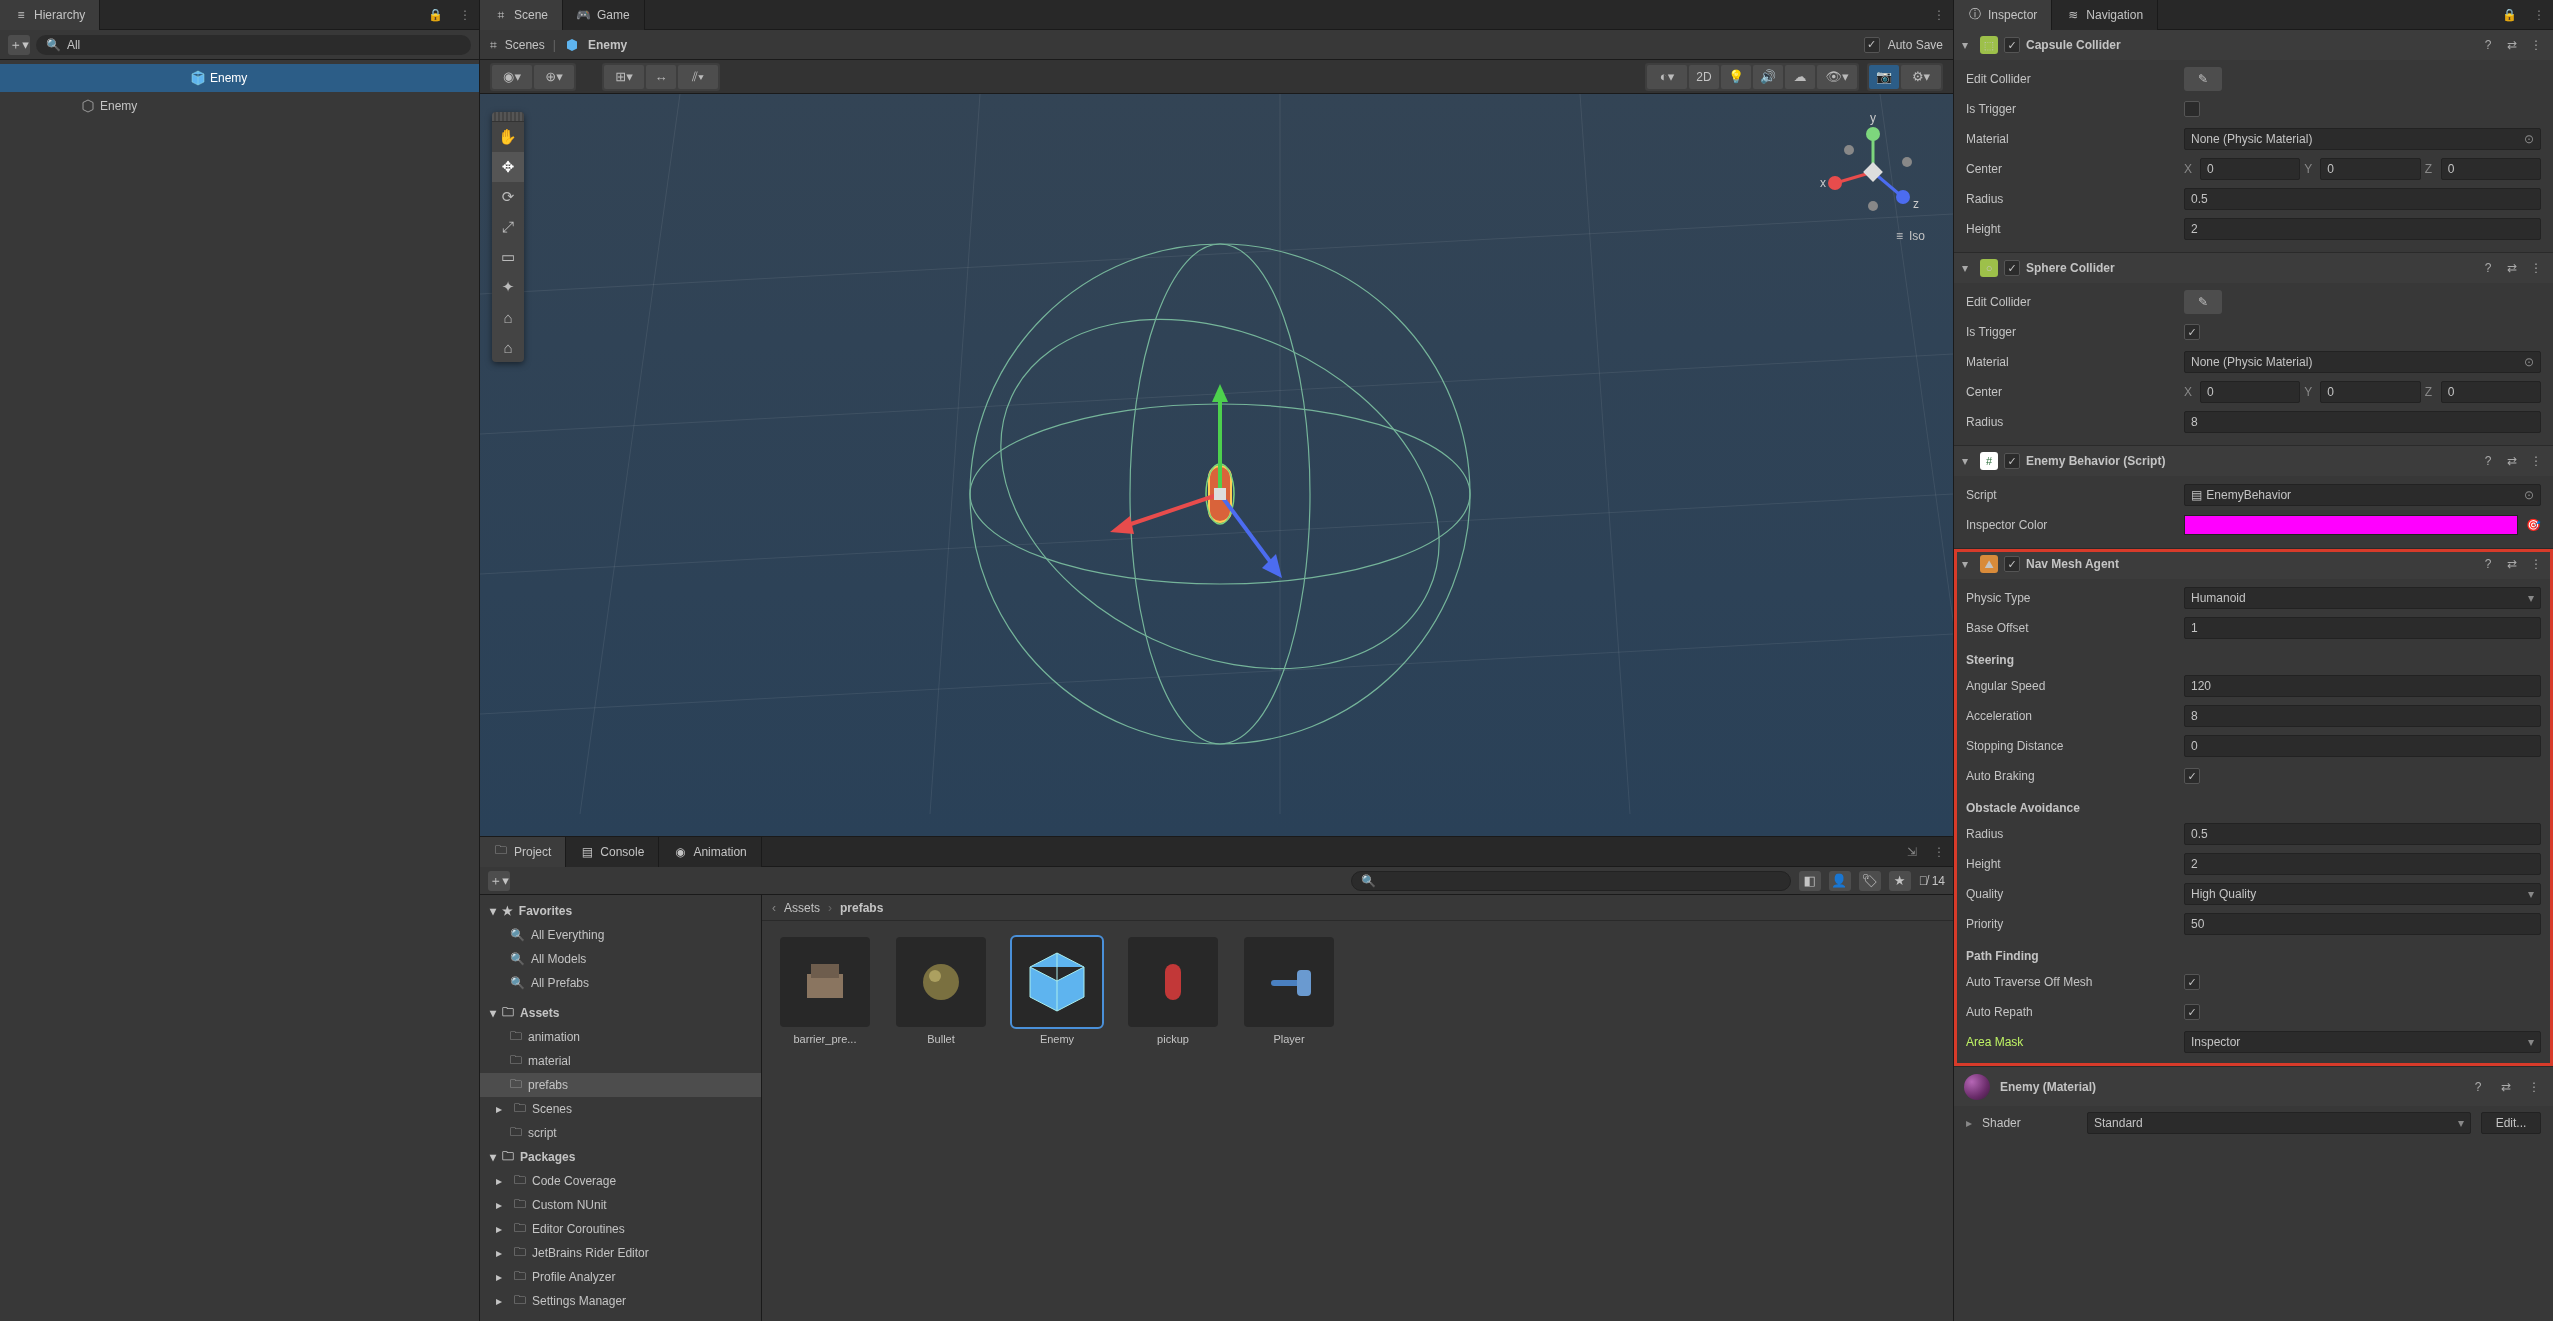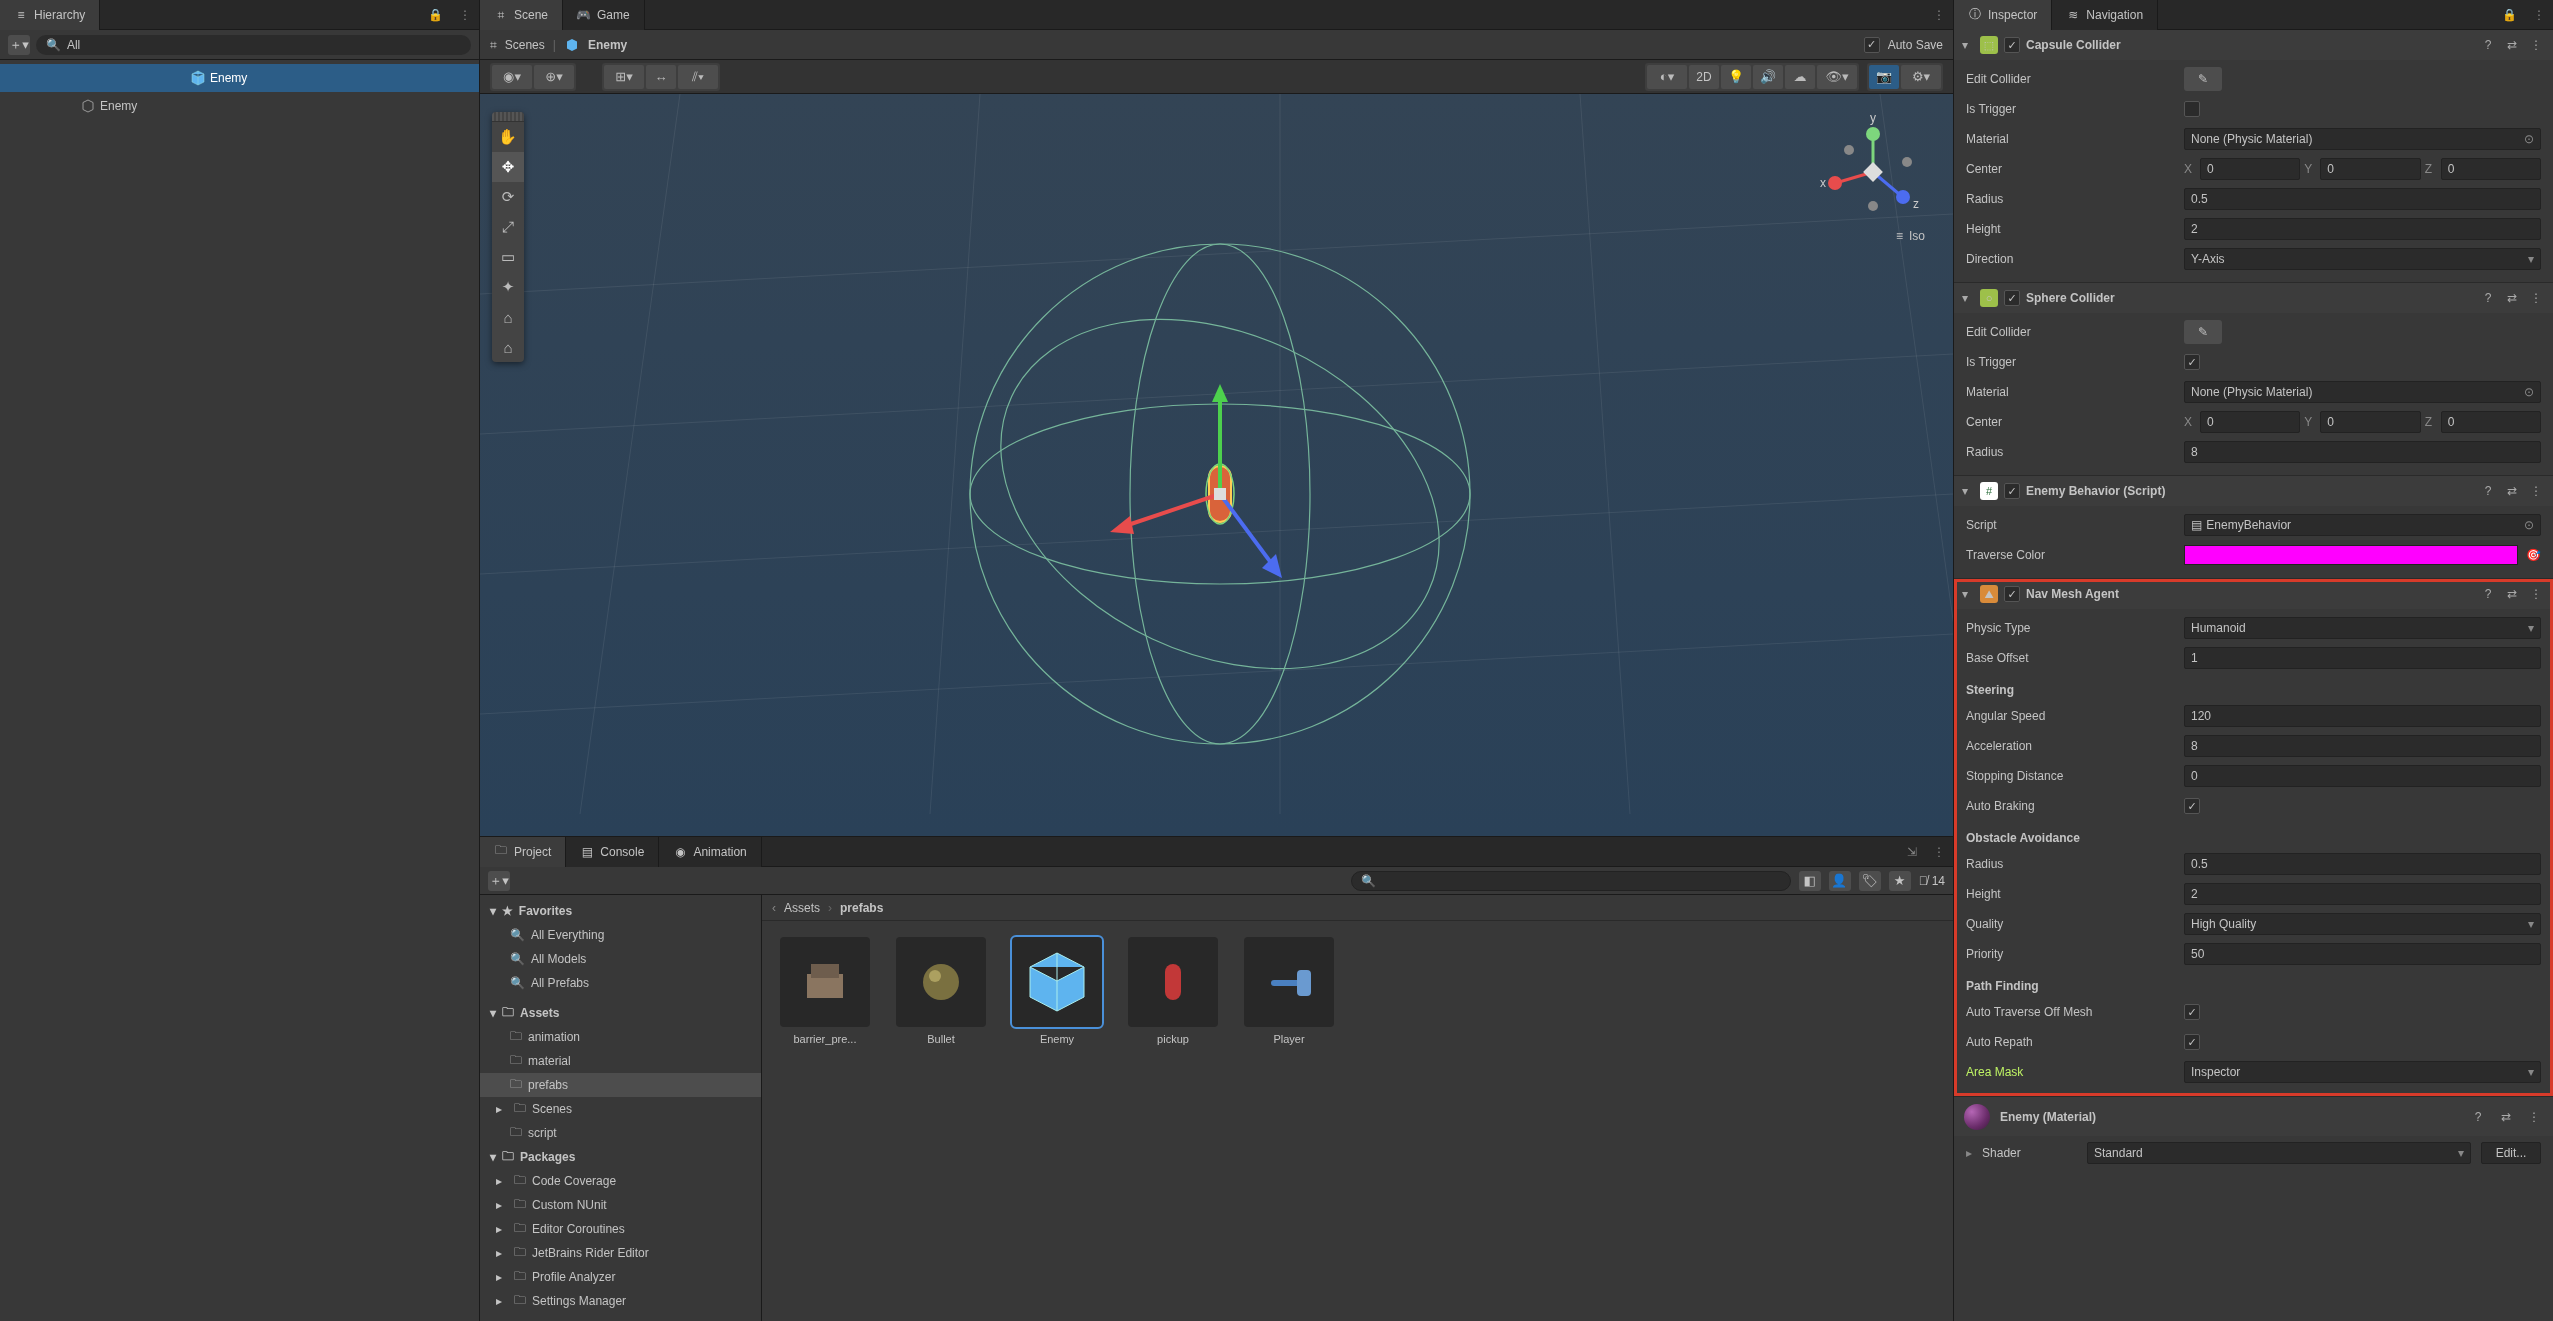--- a/index.html
+++ b/index.html
@@ -523,26 +523,20 @@
             <div class="prop-field">
                 <span>0.5</span>
               </div>
           </div>
           <div class="prop-row">
             <div class="prop-label">Height</div>
             <div class="prop-field">
                 <span>2</span>
               </div>
           </div>
-          <div class="prop-row">
-            <div class="prop-label">Direction</div>
-            <div class="prop-field dropdown">
-                <span>Y-Axis</span>
-              </div>
-          </div>
         </div>
       </div>
 
       <div class="comp">
         <div class="comp-header">
           <span class="foldout">▾</span>
           <span class="comp-icon" style="background:#9dc04a;">○</span>
           <div class="checkbox checked"></div>
           <span class="comp-title">Sphere Collider</span>
           <span class="comp-ctl">?</span>
@@ -608,21 +602,21 @@
         </div>
         <div class="comp-body">
           <div class="prop-row">
             <div class="prop-label">Script</div>
             <div class="prop-field obj" style="color:#888;">
               <span style="margin-right:4px;">▤</span>
               <span>EnemyBehavior</span>
             </div>
           </div>
           <div class="prop-row">
-            <div class="prop-label">Traverse Color</div>
+            <div class="prop-label">Inspector Color</div>
             <div class="color-swatch"></div>
             <span style="color:#888;">🎯</span>
           </div>
         </div>
       </div>
 
       <div class="comp highlight">
         <div class="comp-header">
           <span class="foldout">▾</span>
           <span class="comp-icon" style="background:#d98b3a;">⛰</span>

